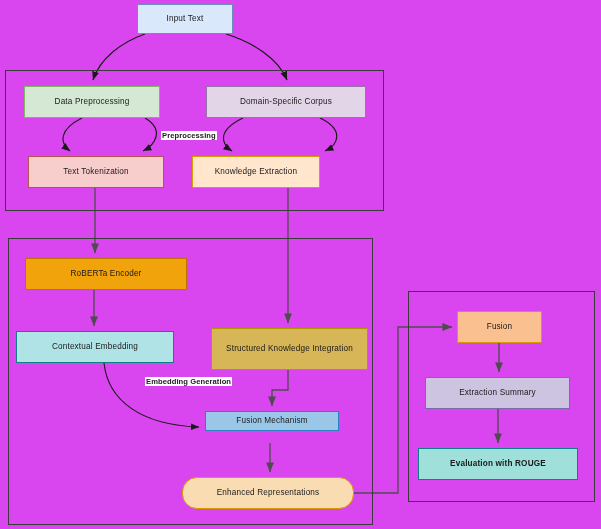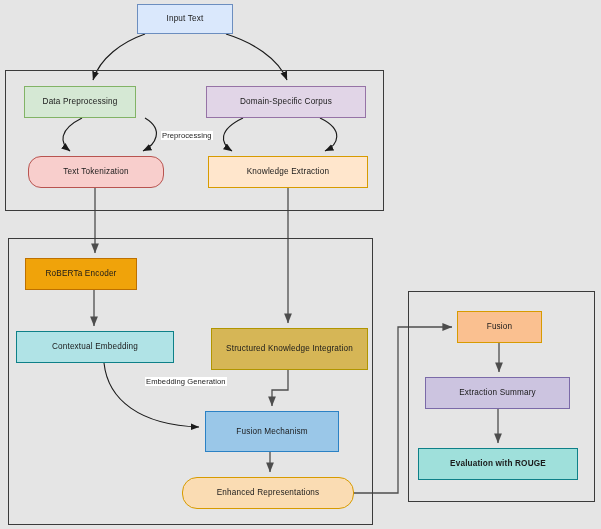--- a/index.html
+++ b/index.html
@@ -5,21 +5,21 @@
 <style>
   html, body {
     margin: 0;
     padding: 0;
     background: #ffffff;
   }
   #canvas {
     position: relative;
     width: 601px;
     height: 529px;
-    background: #e5e5e5;
+    background: #d946ef;
     font-family: "Liberation Sans", sans-serif;
     overflow: hidden;
   }
   #svg-layer {
     position: absolute;
     left: 0;
     top: 0;
     width: 601px;
     height: 529px;
   }
@@ -47,20 +47,21 @@
   }
   .edge-label {
     position: absolute;
     font-size: 7.6px;
     color: #222222;
     background: #ffffff;
     padding: 0 1px;
     white-space: nowrap;
     z-index: 4;
     letter-spacing: 0.01em;
+    font-weight: bold;
   }
 </style>
 </head>
 <body>
 
 <div id="canvas">
 
   <svg id="svg-layer" viewBox="0 0 601 529" xmlns="http://www.w3.org/2000/svg">
     <defs>
       <marker id="arrowDark" markerWidth="9" markerHeight="9" refX="7.4" refY="3" orient="auto" markerUnits="strokeWidth">
@@ -98,28 +99,28 @@
     <path d="M 499,343 L 499,372" fill="none" stroke="#4d4d4d" stroke-width="1.3" marker-end="url(#arrowGray)"></path>
 
     <path d="M 498,409 L 498,443" fill="none" stroke="#4d4d4d" stroke-width="1.3" marker-end="url(#arrowGray)"></path>
   </svg>
 
   <div class="container-box" id="c0" style="left: 5px; top: 70px; width: 379px; height: 141px; border-color: rgb(59, 59, 59);"></div>
   <div class="container-box" id="c1" style="left: 8px; top: 238px; width: 365px; height: 287px; border-color: rgb(59, 59, 59);"></div>
   <div class="container-box" id="c2" style="left: 408px; top: 291px; width: 187px; height: 211px; border-color: rgb(59, 59, 59);"></div>
 
   <div class="node" id="n0" style="left: 137px; top: 4px; width: 96px; height: 30px; background: rgb(218, 232, 252); border-color: rgb(108, 142, 191);">Input Text</div>
-  <div class="node" id="n1" style="left: 24px; top: 86px; width: 112px; height: 32px; background: rgb(213, 232, 212); border-color: rgb(130, 179, 102);">Data Preprocessing</div>
+  <div class="node" id="n1" style="left: 24px; top: 86px; width: 136px; height: 32px; background: rgb(213, 232, 212); border-color: rgb(130, 179, 102);">Data Preprocessing</div>
   <div class="node" id="n2" style="left: 206px; top: 86px; width: 160px; height: 32px; background: rgb(225, 213, 231); border-color: rgb(150, 115, 166);">Domain-Specific Corpus</div>
-  <div class="node" id="n3" style="left: 28px; top: 156px; width: 136px; height: 32px; background: rgb(248, 206, 204); border-color: rgb(184, 84, 80); border-radius: 13px;">Text Tokenization</div>
-  <div class="node" id="n4" style="left: 208px; top: 156px; width: 160px; height: 32px; background: rgb(255, 230, 204); border-color: rgb(215, 155, 0);">Knowledge Extraction</div>
-  <div class="node" id="n5" style="left: 25px; top: 258px; width: 112px; height: 32px; background: rgb(240, 163, 10); border-color: rgb(189, 112, 0);">RoBERTa Encoder</div>
+  <div class="node" id="n3" style="left: 28px; top: 156px; width: 136px; height: 32px; background: rgb(248, 206, 204); border-color: rgb(184, 84, 80);">Text Tokenization</div>
+  <div class="node" id="n4" style="left: 192px; top: 156px; width: 128px; height: 32px; background: rgb(255, 230, 204); border-color: rgb(215, 155, 0);">Knowledge Extraction</div>
+  <div class="node" id="n5" style="left: 25px; top: 258px; width: 162px; height: 32px; background: rgb(240, 163, 10); border-color: rgb(189, 112, 0);">RoBERTa Encoder</div>
   <div class="node" id="n6" style="left: 16px; top: 331px; width: 158px; height: 32px; background: rgb(176, 227, 230); border-color: rgb(14, 128, 136);">Contextual Embedding</div>
   <div class="node" id="n7" style="left: 211px; top: 328px; width: 157px; height: 42px; background: rgb(214, 182, 86); border-color: rgb(176, 149, 0);">Structured Knowledge Integration</div>
-  <div class="node" id="n8" style="left: 205px; top: 411px; width: 134px; height: 41px; background: rgb(154, 199, 232); border-color: rgb(43, 129, 196);">Fusion Mechanism</div>
+  <div class="node" id="n8" style="left: 205px; top: 411px; width: 134px; height: 20px; background: rgb(154, 199, 232); border-color: rgb(43, 129, 196);">Fusion Mechanism</div>
   <div class="node" id="n9" style="left: 182px; top: 477px; width: 172px; height: 32px; background: rgb(250, 220, 179); border-color: rgb(215, 155, 0); border-radius: 15px;">Enhanced Representations</div>
   <div class="node" id="n10" style="left: 457px; top: 311px; width: 85px; height: 32px; background: rgb(250, 192, 144); border-color: rgb(215, 155, 0);">Fusion</div>
   <div class="node" id="n11" style="left: 425px; top: 377px; width: 145px; height: 32px; background: rgb(204, 196, 224); border-color: rgb(123, 106, 168);">Extraction Summary</div>
   <div class="node" id="n12" style="left: 418px; top: 448px; width: 160px; height: 32px; background: rgb(159, 224, 219); border-color: rgb(14, 128, 136); font-weight: bold;">Evaluation with ROUGE</div>
 
   <div class="edge-label" id="el0" style="left: 161px; top: 131px;">Preprocessing</div>
   <div class="edge-label" id="el1" style="left: 145px; top: 377px;">Embedding Generation</div>
 
 </div>
 

